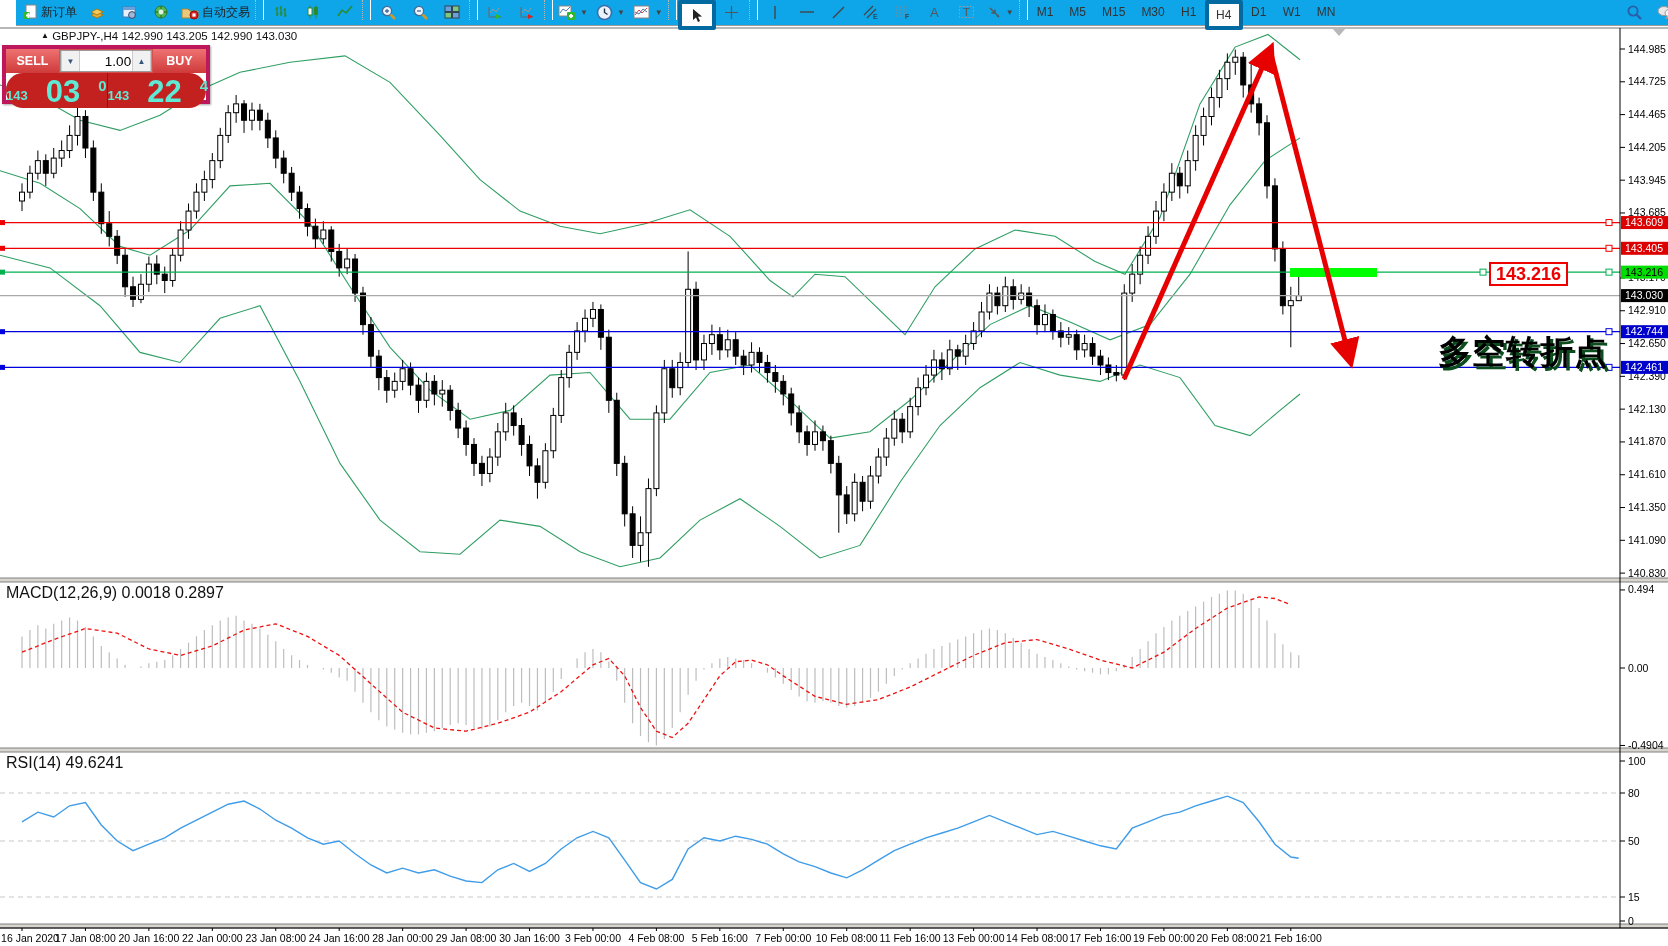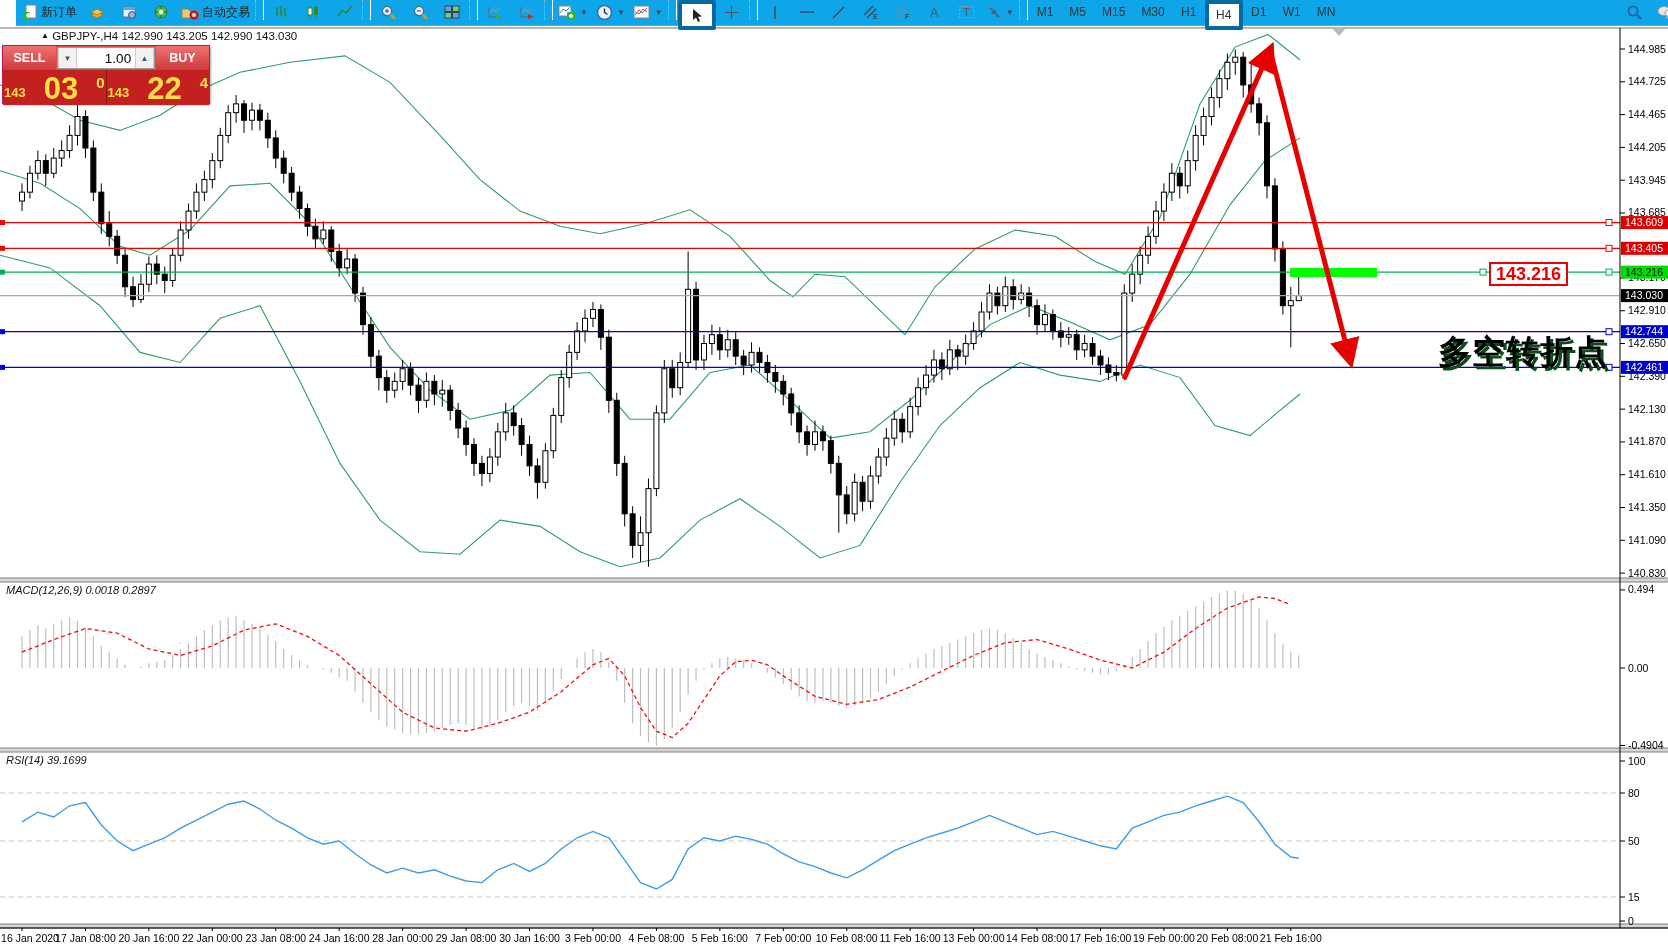--- a/index.html
+++ b/index.html
@@ -9,36 +9,36 @@
   .tbtn{height:22px;min-width:24px;display:flex;align-items:center;justify-content:center;
     gap:3px;padding:0 3px;border:1px solid transparent;border-radius:2px;font-size:12px;color:#222;}
   .tbtn.active{background:#fdfdfd;border:4px solid #0369a1;}
   .tbtn svg{display:block}
   .sep{width:7px;height:20px;margin:0 1px;border-left:1px dotted #b9b6b0;border-right:1px solid #fff;}
   .tflabel{font-size:12px;color:#333;padding:0 4px;}
   .caret{font-size:8px;color:#444;margin-left:1px}
   #chart-svg{position:absolute;left:0;top:0;z-index:1;}
   .overlay{position:absolute;z-index:3;}
   #chart-title{left:5px;top:30px;font-size:11.5px;color:#111;white-space:nowrap;margin-left:36px;}
-  #quote{left:2px;top:45px;width:208px;height:59px;border:1px solid #be185d;box-sizing:border-box;
+  #quote{left:2px;top:45px;width:208px;height:59px;border:4px solid #be185d;box-sizing:border-box;
     background:#c2272
 2;box-shadow:1px 1px 2px rgba(0,0,0,.35);}
   #quote .row1{display:flex;height:24px;background:#d4504f;}
   .qbtn{width:53px;height:24px;background:linear-gradient(#ef7272,#cf3a3a);color:#fff;
     font-size:12.5px;font-weight:bold;display:flex;align-items:center;justify-content:center;}
   #vol{flex:1;display:flex;background:#fff;border:1px solid #9a9a9a;box-sizing:border-box;margin:1px;}
   #vol .spin{width:17px;background:#f1f1f1;color:#33557d;font-size:8px;display:flex;align-items:center;justify-content:center;border-left:1px solid #ccc;border-right:1px solid #ccc;}
   #vol .vval{flex:1;font-size:13.5px;color:#000;display:flex;align-items:center;justify-content:center;padding-left:24px;}
-  #quote .row2{display:flex;height:35px;background:#c32020;color:#fde047;}
+  #quote .row2{display:flex;height:35px;background:#c32020;color:#5eead4;border-radius:17px;}
   .phalf{flex:1;display:flex;align-items:flex-end;justify-content:center;padding-bottom:2px;}
   .phalf.left{border-right:1px solid #8d1414;}
   .psmall{font-size:13px;font-weight:bold;margin-bottom:3px;}
   .pbig{font-size:31px;font-weight:bold;line-height:28px;margin:0 18px;}
   .psup{font-size:15px;font-weight:bold;margin-bottom:12px;}
-  #macd-label,#rsi-label{font-size:11px;color:#111;font-style:italic;}
+  #macd-label,#rsi-label{font-size:16px;color:#111;}
   #macd-label{left:6px;top:584px;} #rsi-label{left:6px;top:754px;}
   #box216{left:1489px;top:262px;width:79px;height:24px;background:#fff;border:2px solid #ee0000;
     box-sizing:border-box;color:#ee0000;font-size:18px;font-weight:bold;text-align:center;line-height:20px;}
   #turnpt{left:1438px;top:330px;width:176px;font-size:33px;font-weight:bold;color:#000000;
     letter-spacing:1px;text-shadow:3px 3px 0 #0b4d1d;white-space:nowrap;}
   .rightgrp{margin-left:auto;display:flex;align-items:center;}
 </style>
 </head>
 <body>
 
@@ -943,15 +943,15 @@
     </div>
     <div class="phalf">
       <span class="psmall">143</span>
       <span class="pbig">22</span>
       <span class="psup">4</span>
     </div>
   </div>
 </div>
 
 <div class="overlay" id="macd-label">MACD(12,26,9) 0.0018 0.2897</div>
-<div class="overlay" id="rsi-label">RSI(14) 39.1699</div>
+<div class="overlay" id="rsi-label">RSI(14) 49.6241</div>
 <div class="overlay" id="box216">143.216</div>
 <div class="overlay" id="turnpt">多空转折点</div>
 
 </body></html>

